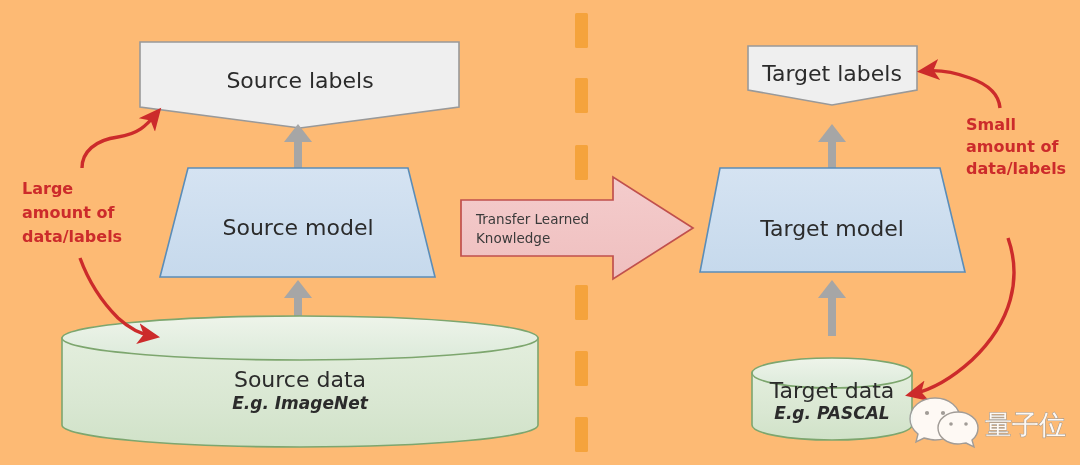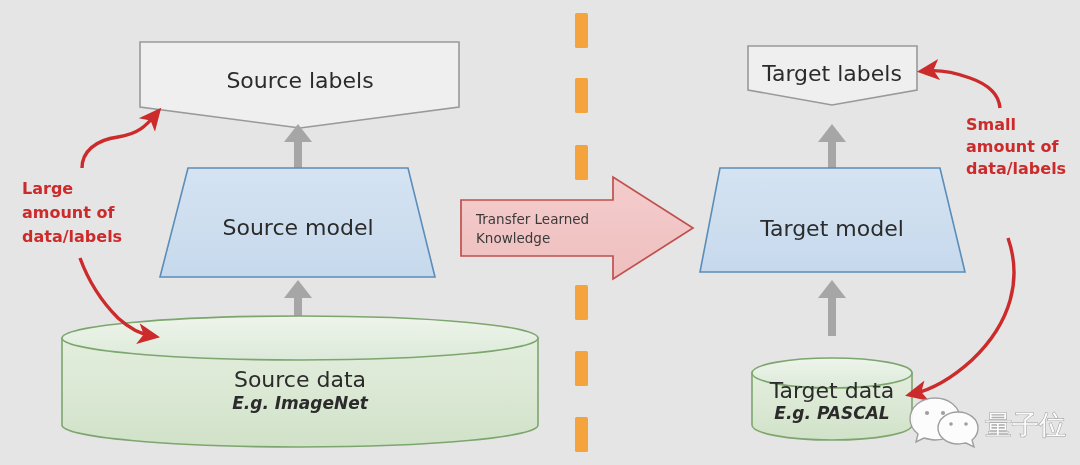--- a/index.html
+++ b/index.html
@@ -7,21 +7,21 @@
     padding: 0;
     background: #ffffff;
   }
   body {
     font-family: "DejaVu Sans", "Liberation Sans", sans-serif;
   }
   #canvas {
     position: relative;
     width: 1080px;
     height: 465px;
-    background: #e5e5e5;
+    background: #fdba74;
     overflow: hidden;
   }
   #diagram-svg {
     position: absolute;
     left: 0;
     top: 0;
     width: 1080px;
     height: 465px;
   }
   .shape-label {

